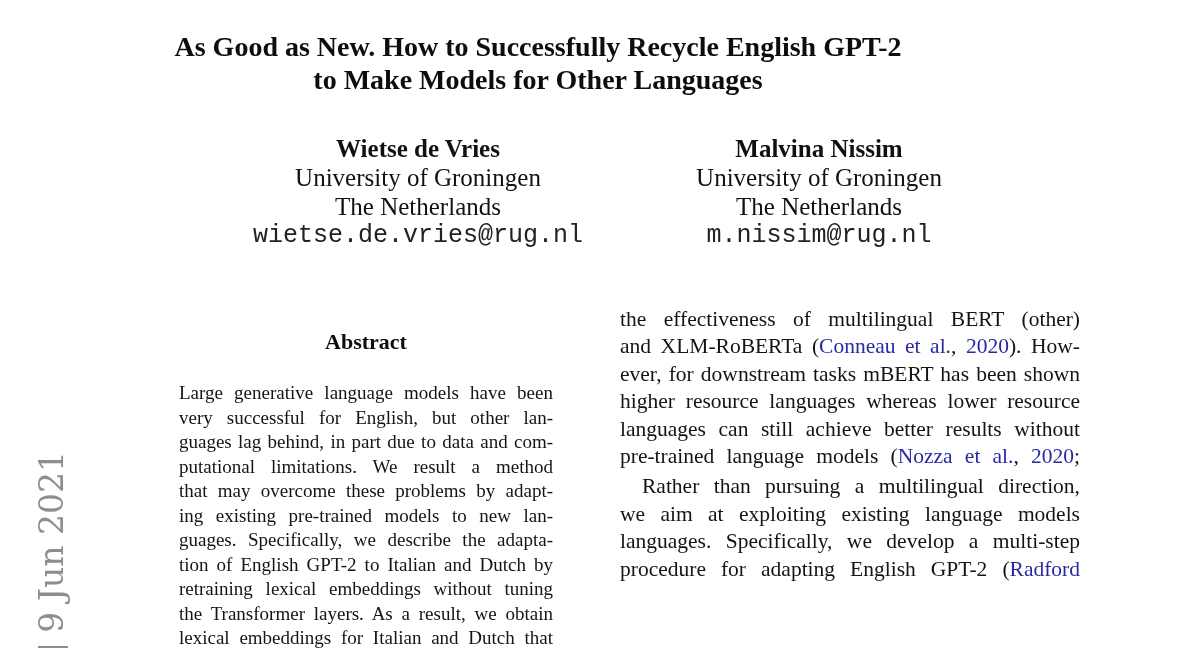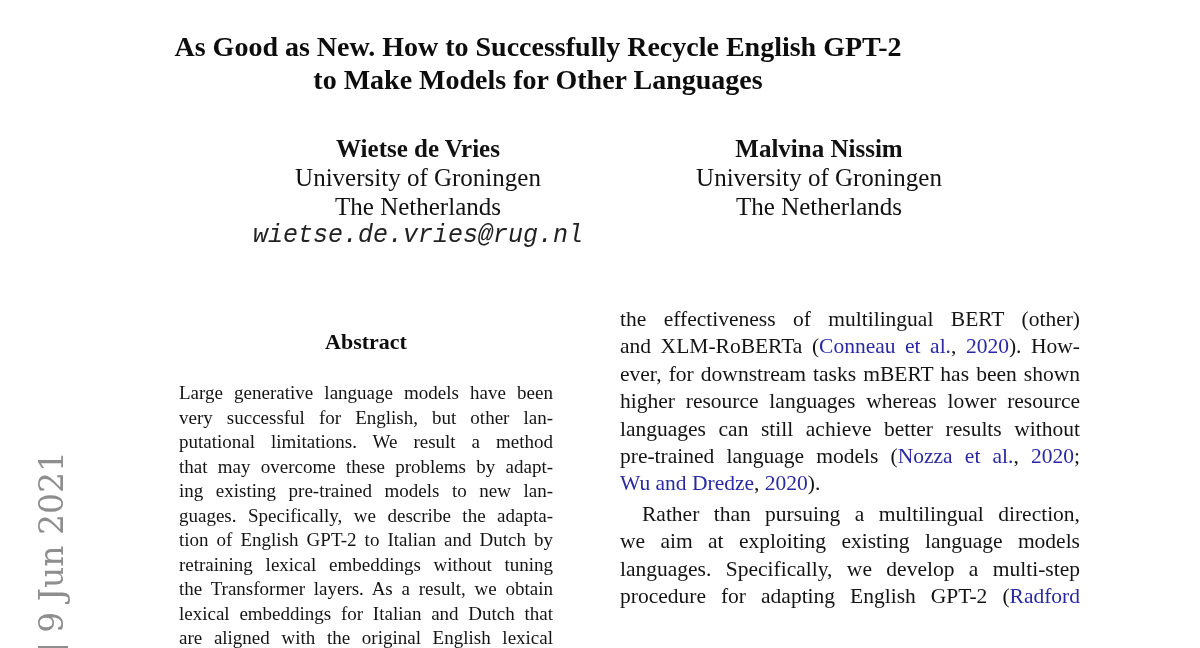--- a/index.html
+++ b/index.html
@@ -19,21 +19,21 @@
     font-weight:bold; font-size:28px; line-height:33px; color:#0d0d0d;
   }
   .author {
     position:absolute; top:134px; width:400px; text-align:center;
     font-size:25px; line-height:29px; color:#111111;
   }
   .author-0 { left:218px; }
   .author-1 { left:619px; }
   .author .name { font-weight:bold; }
   .author .email {
-    font-family:"Liberation Mono", monospace; font-size:25px; color:#222222;font-style:italic;
+    font-family:"Liberation Mono", monospace; font-size:25px; color:#222222;
   }
   .col-left  { position:absolute; left:150px; top:306px; width:460px; }
   .col-right { position:absolute; left:620px; top:306px; width:460px; font-size:21.5px; }
   .abs-heading {
     margin-left:29px; width:374px; text-align:center;
     font-size:22px; font-weight:bold; line-height:26px; color:#0d0d0d;margin-top:23px;
   }
   .abs-lines { margin-left:29px; width:374px; margin-top:26px; font-size:19px; }
   .aline { line-height:24.5px; }
   .bline { line-height:27.4px; }
@@ -59,48 +59,49 @@
     <div class="name">Wietse de Vries</div>
     <div class="affil">University of Groningen</div>
     <div class="affil">The Netherlands</div>
     <div class="email">wietse.de.vries@rug.nl</div>
   </div>
 
   <div class="author author-1">
     <div class="name">Malvina Nissim</div>
     <div class="affil">University of Groningen</div>
     <div class="affil">The Netherlands</div>
+    <div class="email">m.nissim@rug.nl</div>
   </div>
 
   <div class="col-left">
     <div class="abs-heading">Abstract</div>
     <div class="abs-lines" id="abstract-lines">
         <div class="jline aline"><span>Large generative language models have been</span></div>
         <div class="jline aline"><span>very successful for English, but other lan-</span></div>
+        <div class="jline aline"><span>guages lag behind, in part due to data and com-</span></div>
         <div class="jline aline"><span>putational limitations. We result a method</span></div>
         <div class="jline aline"><span>that may overcome these problems by adapt-</span></div>
         <div class="jline aline"><span>ing existing pre-trained models to new lan-</span></div>
         <div class="jline aline"><span>guages. Specifically, we describe the adapta-</span></div>
         <div class="jline aline"><span>tion of English GPT-2 to Italian and Dutch by</span></div>
         <div class="jline aline"><span>retraining lexical embeddings without tuning</span></div>
         <div class="jline aline"><span>the Transformer layers. As a result, we obtain</span></div>
         <div class="jline aline"><span>lexical embeddings for Italian and Dutch that</span></div>
         <div class="jline aline"><span>are aligned with the original English lexical</span></div>
       </div>
   </div>
 
   <div class="col-right" id="right-column">
       <div class="para-1">
         <div class="jline bline"><span>the effectiveness of multilingual BERT (other)</span></div>
         <div class="jline bline"><span>and XLM-RoBERTa (</span><span class="cite">Conneau et al.</span><span>, </span><span class="cite">2020</span><span>). How-</span></div>
         <div class="jline bline"><span>ever, for downstream tasks mBERT has been shown</span></div>
         <div class="jline bline"><span>higher resource languages whereas lower resource</span></div>
         <div class="jline bline"><span>languages can still achieve better results without</span></div>
         <div class="jline bline"><span>pre-trained language models (</span><span class="cite">Nozza et al.</span><span>, </span><span class="cite">2020</span><span>;</span></div>
-        <div class="jline bline flush"><span class="cite">Wu and Dredze</span><span>, </span><span class="cite">2020</span><span>).</span></div>
       </div>
       <div class="para-2">
         <div class="jline bline"><span>Rather than pursuing a multilingual direction,</span></div>
         <div class="jline bline"><span>we aim at exploiting existing language models</span></div>
         <div class="jline bline"><span>languages. Specifically, we develop a multi-step</span></div>
         <div class="jline bline"><span>procedure for adapting English GPT-2 (</span><span class="cite">Radford</span></div>
       </div>
     </div>
 
 </div>

